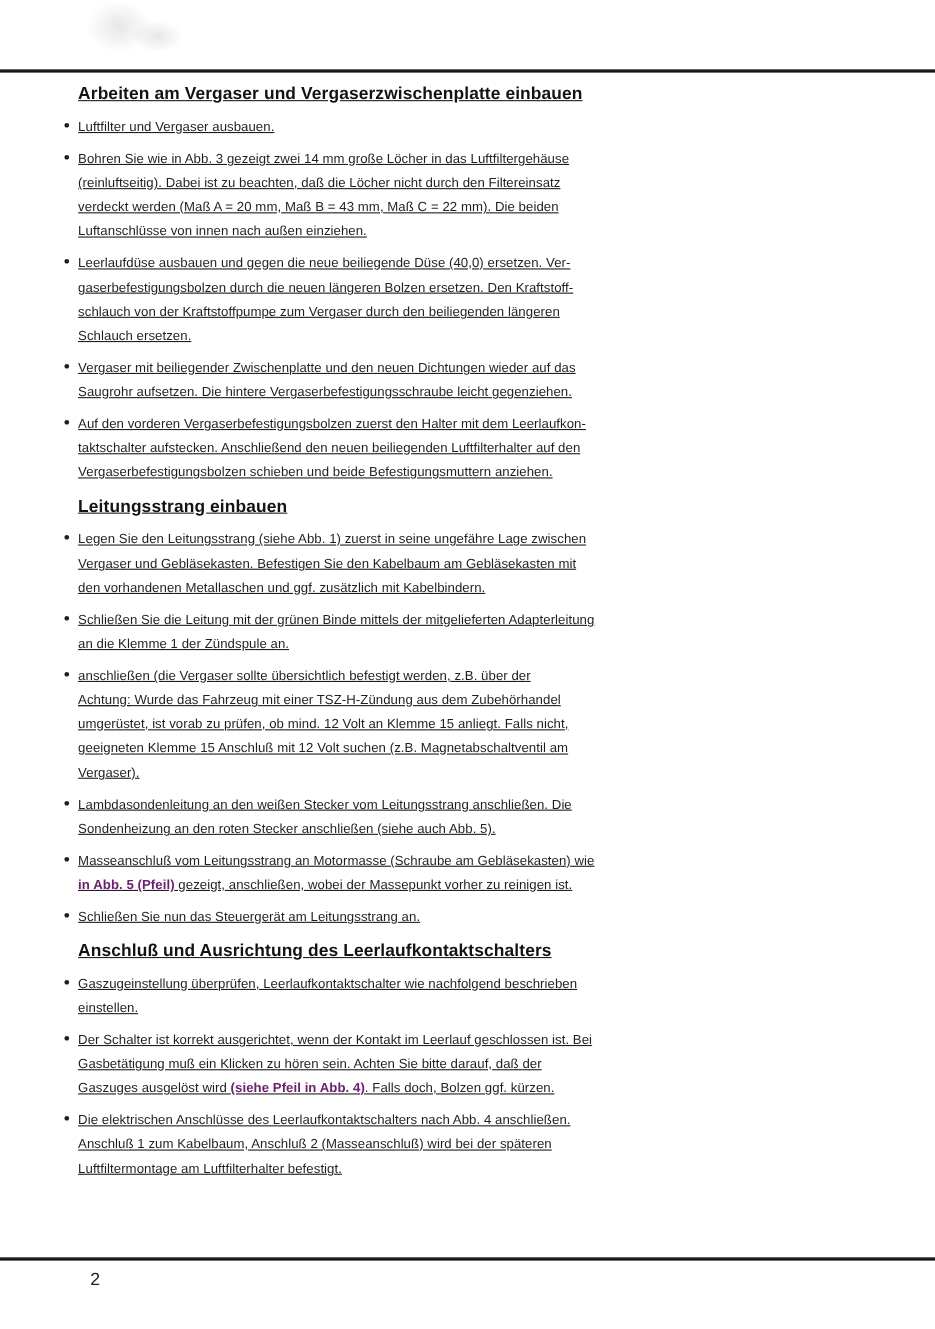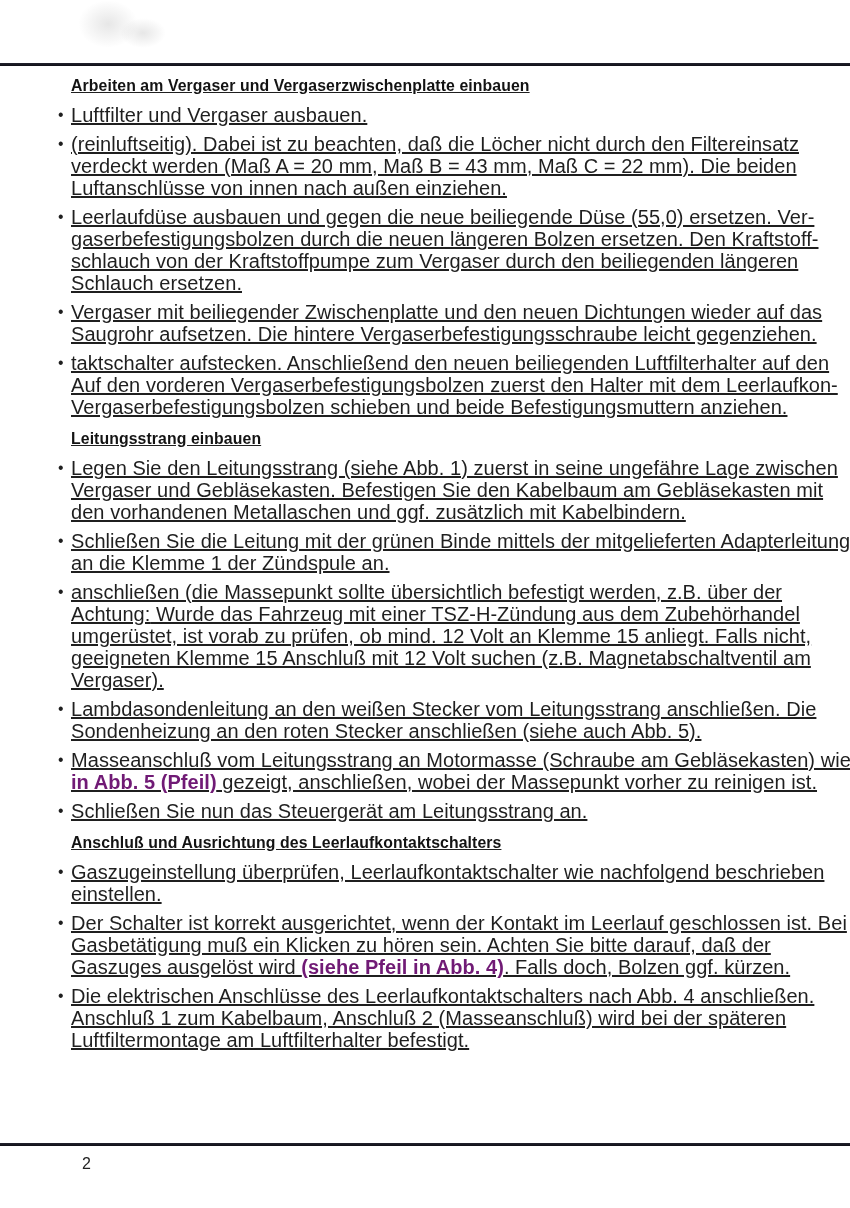--- a/index.html
+++ b/index.html
@@ -54,21 +54,21 @@
   }
   .dot {
     position: absolute;
     left: -13px;
     top: 0;
     font-size: 15.8px;
     line-height: 22px;
     color: #1f1f1f;
   }
   .line {
-    font-size: 20px;
+    font-size: 12px;
     line-height: 22px;
     white-space: nowrap;
     letter-spacing: 0.05px;
   }
   .b { font-weight: bold; color: #701a75; }
   .u { text-decoration: underline; margin-top: 44px; }
   .page-number {
     position: absolute;
     left: 82px;
     top: 1153px;
@@ -88,46 +88,47 @@
       <div class="heading">Arbeiten am Vergaser und Vergaserzwischenplatte einbauen</div>
       <div class="bullet">
         <span class="dot">•</span>
         <div class="bullet-body">
           <div class="line"><span>Luftfilter und Vergaser ausbauen.</span></div>
         </div>
       </div>
       <div class="bullet">
         <span class="dot">•</span>
         <div class="bullet-body">
+          <div class="line"><span>Bohren Sie wie in Abb. 3 gezeigt zwei 14 mm große Löcher in das Luftfiltergehäuse</span></div>
           <div class="line"><span>(reinluftseitig). Dabei ist zu beachten, daß die Löcher nicht durch den Filtereinsatz</span></div>
           <div class="line"><span>verdeckt werden (Maß A = 20 mm, Maß B = 43 mm, Maß C = 22 mm). Die beiden</span></div>
           <div class="line"><span>Luftanschlüsse von innen nach außen einziehen.</span></div>
         </div>
       </div>
       <div class="bullet">
         <span class="dot">•</span>
         <div class="bullet-body">
-          <div class="line"><span>Leerlaufdüse ausbauen und gegen die neue beiliegende Düse (55,0) ersetzen. Ver-</span></div>
+          <div class="line"><span>Leerlaufdüse ausbauen und gegen die neue beiliegende Düse (40,0) ersetzen. Ver-</span></div>
           <div class="line"><span>gaserbefestigungsbolzen durch die neuen längeren Bolzen ersetzen. Den Kraftstoff-</span></div>
           <div class="line"><span>schlauch von der Kraftstoffpumpe zum Vergaser durch den beiliegenden längeren</span></div>
           <div class="line"><span>Schlauch ersetzen.</span></div>
         </div>
       </div>
       <div class="bullet">
         <span class="dot">•</span>
         <div class="bullet-body">
           <div class="line"><span>Vergaser mit beiliegender Zwischenplatte und den neuen Dichtungen wieder auf das</span></div>
           <div class="line"><span>Saugrohr aufsetzen. Die hintere Vergaserbefestigungsschraube leicht gegenziehen.</span></div>
         </div>
       </div>
       <div class="bullet">
         <span class="dot">•</span>
         <div class="bullet-body">
+          <div class="line"><span>Auf den vorderen Vergaserbefestigungsbolzen zuerst den Halter mit dem Leerlaufkon-</span></div>
           <div class="line"><span>taktschalter aufstecken. Anschließend den neuen beiliegenden Luftfilterhalter auf den</span></div>
-          <div class="line"><span>Auf den vorderen Vergaserbefestigungsbolzen zuerst den Halter mit dem Leerlaufkon-</span></div>
           <div class="line"><span>Vergaserbefestigungsbolzen schieben und beide Befestigungsmuttern anziehen.</span></div>
         </div>
       </div>
       <div class="heading">Leitungsstrang einbauen</div>
       <div class="bullet">
         <span class="dot">•</span>
         <div class="bullet-body">
           <div class="line"><span>Legen Sie den Leitungsstrang (siehe Abb. 1) zuerst in seine ungefähre Lage zwischen</span></div>
           <div class="line"><span>Vergaser und Gebläsekasten. Befestigen Sie den Kabelbaum am Gebläsekasten mit</span></div>
           <div class="line"><span>den vorhandenen Metallaschen und ggf. zusätzlich mit Kabelbindern.</span></div>
@@ -136,21 +137,21 @@
       <div class="bullet">
         <span class="dot">•</span>
         <div class="bullet-body">
           <div class="line"><span>Schließen Sie die Leitung mit der grünen Binde mittels der mitgelieferten Adapterleitung</span></div>
           <div class="line"><span>an die Klemme 1 der Zündspule an.</span></div>
         </div>
       </div>
       <div class="bullet">
         <span class="dot">•</span>
         <div class="bullet-body">
-          <div class="line"><span>anschließen (die Massepunkt sollte übersichtlich befestigt werden, z.B. über der</span></div>
+          <div class="line"><span>anschließen (die Vergaser sollte übersichtlich befestigt werden, z.B. über der</span></div>
           <div class="line"><span class="u">Achtung:</span><span> Wurde das Fahrzeug mit einer TSZ-H-Zündung aus dem Zubehörhandel</span></div>
           <div class="line"><span>umgerüstet, ist vorab zu prüfen, ob mind. 12 Volt an Klemme 15 anliegt. Falls nicht,</span></div>
           <div class="line"><span>geeigneten Klemme 15 Anschluß mit 12 Volt suchen (z.B. Magnetabschaltventil am</span></div>
           <div class="line"><span>Vergaser).</span></div>
         </div>
       </div>
       <div class="bullet">
         <span class="dot">•</span>
         <div class="bullet-body">
           <div class="line"><span>Lambdasondenleitung an den weißen Stecker vom Leitungsstrang anschließen. Die</span></div>

